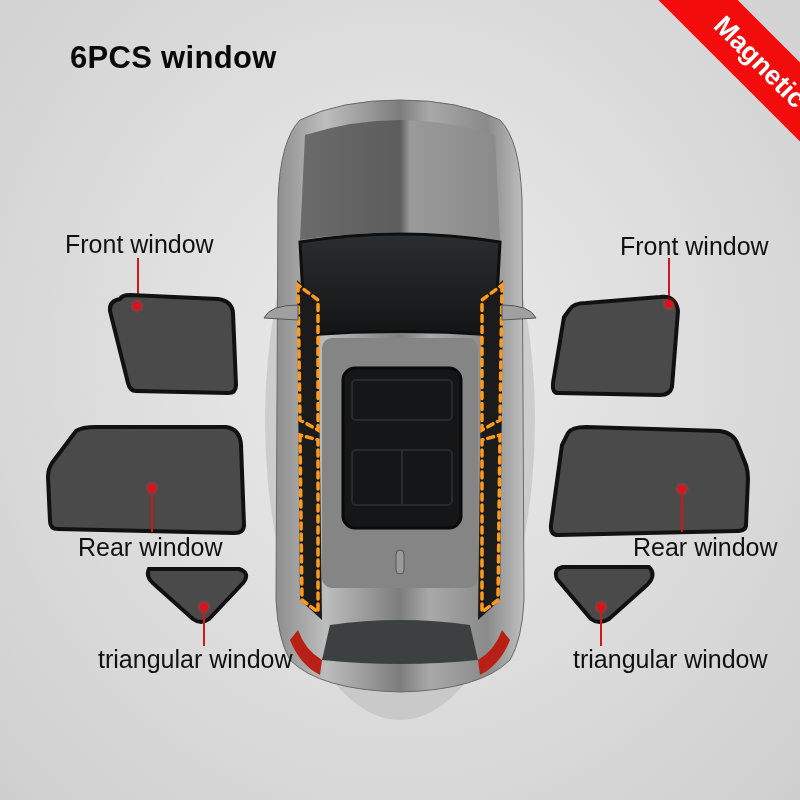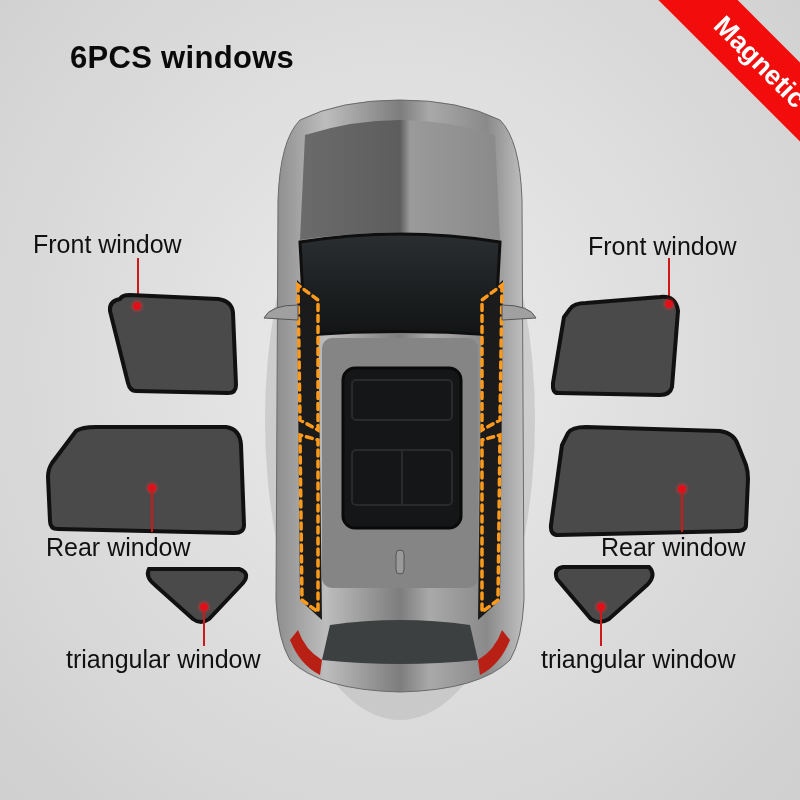--- a/index.html
+++ b/index.html
@@ -4,30 +4,30 @@
 <style>
   html,body{margin:0;padding:0;}
   body{width:800px;height:800px;overflow:hidden;position:relative;
     background:radial-gradient(ellipse at 50% 45%, #ececec 0%, #dcdcdc 55%, #cfcfcf 100%);
     font-family:"Liberation Sans", sans-serif;}
   .title{position:absolute;left:70px;top:40px;font-size:31px;font-weight:bold;color:#0a0a0a;letter-spacing:0.3px;}
   .ribbon-wrap{position:absolute;right:0;top:0;width:160px;height:160px;overflow:hidden;}
   .ribbon{position:absolute;width:260px;height:56px;background:#f20c0c;color:#fff;
     font-weight:bold;font-size:27px;text-align:center;line-height:56px;
     transform:rotate(45deg);left:-10px;top:34px;}
-  .label{position:absolute;font-size:25px;color:#111;white-space:nowrap;}
+  .label{position:absolute;font-size:25px;color:#111;white-space:nowrap;margin-left:32px;}
   .lead{position:absolute;width:2px;background:#d01818;}
   .dot{position:absolute;width:8px;height:8px;border-radius:50%;background:#e0101a;box-shadow:0 0 4px #f33;}
   svg.shade{position:absolute;overflow:visible;}
   .car{position:absolute;left:0;top:0;}
 </style>
 </head>
 <body>
 
-<div class="title">6PCS windows</div>
+<div class="title">6PCS window</div>
 
 <div class="ribbon-wrap">
   <div class="ribbon">Magnetic</div>
 </div>
 
 <svg class="car" width="800" height="800">
   <defs>
     <linearGradient id="body" x1="0" x2="1">
       <stop offset="0" stop-color="#8e8e8e"></stop>
       <stop offset="0.2" stop-color="#bdbdbd"></stop>

